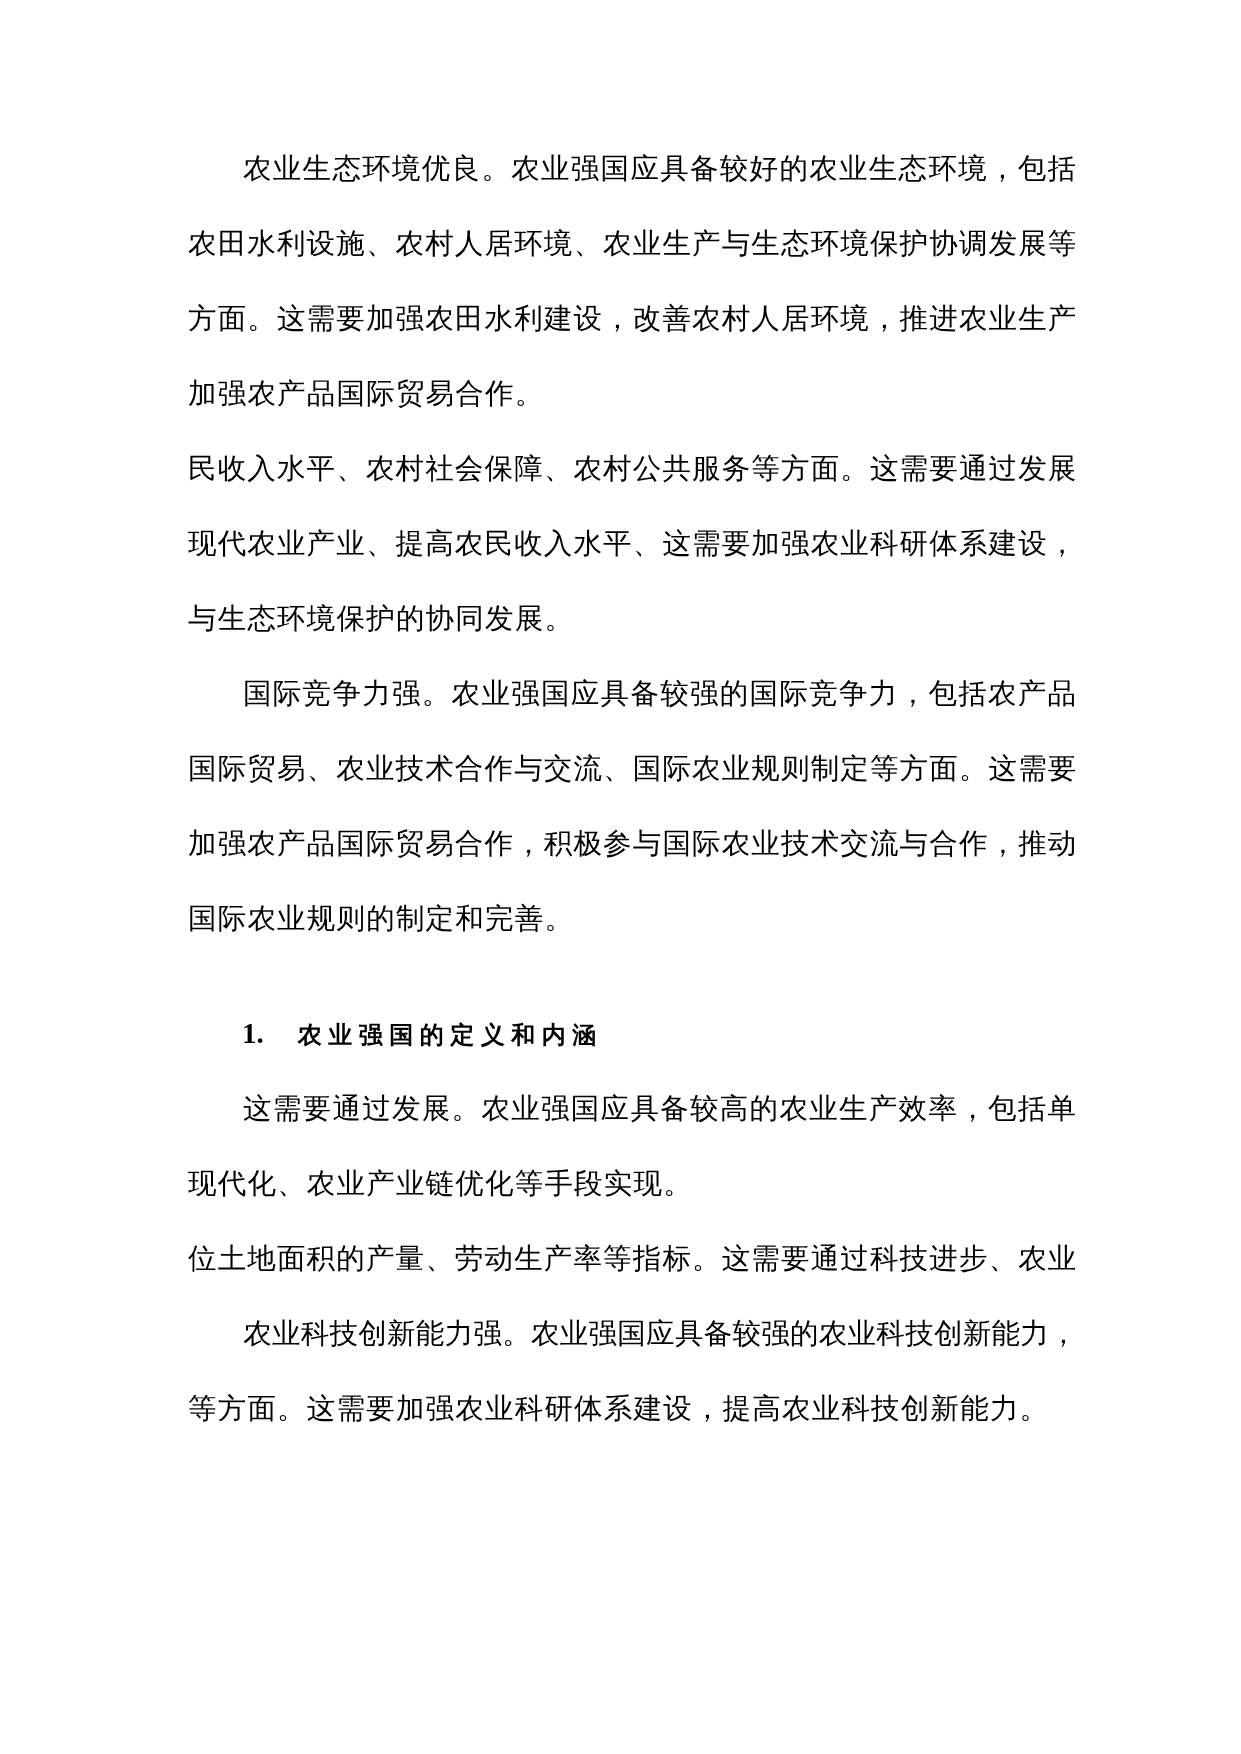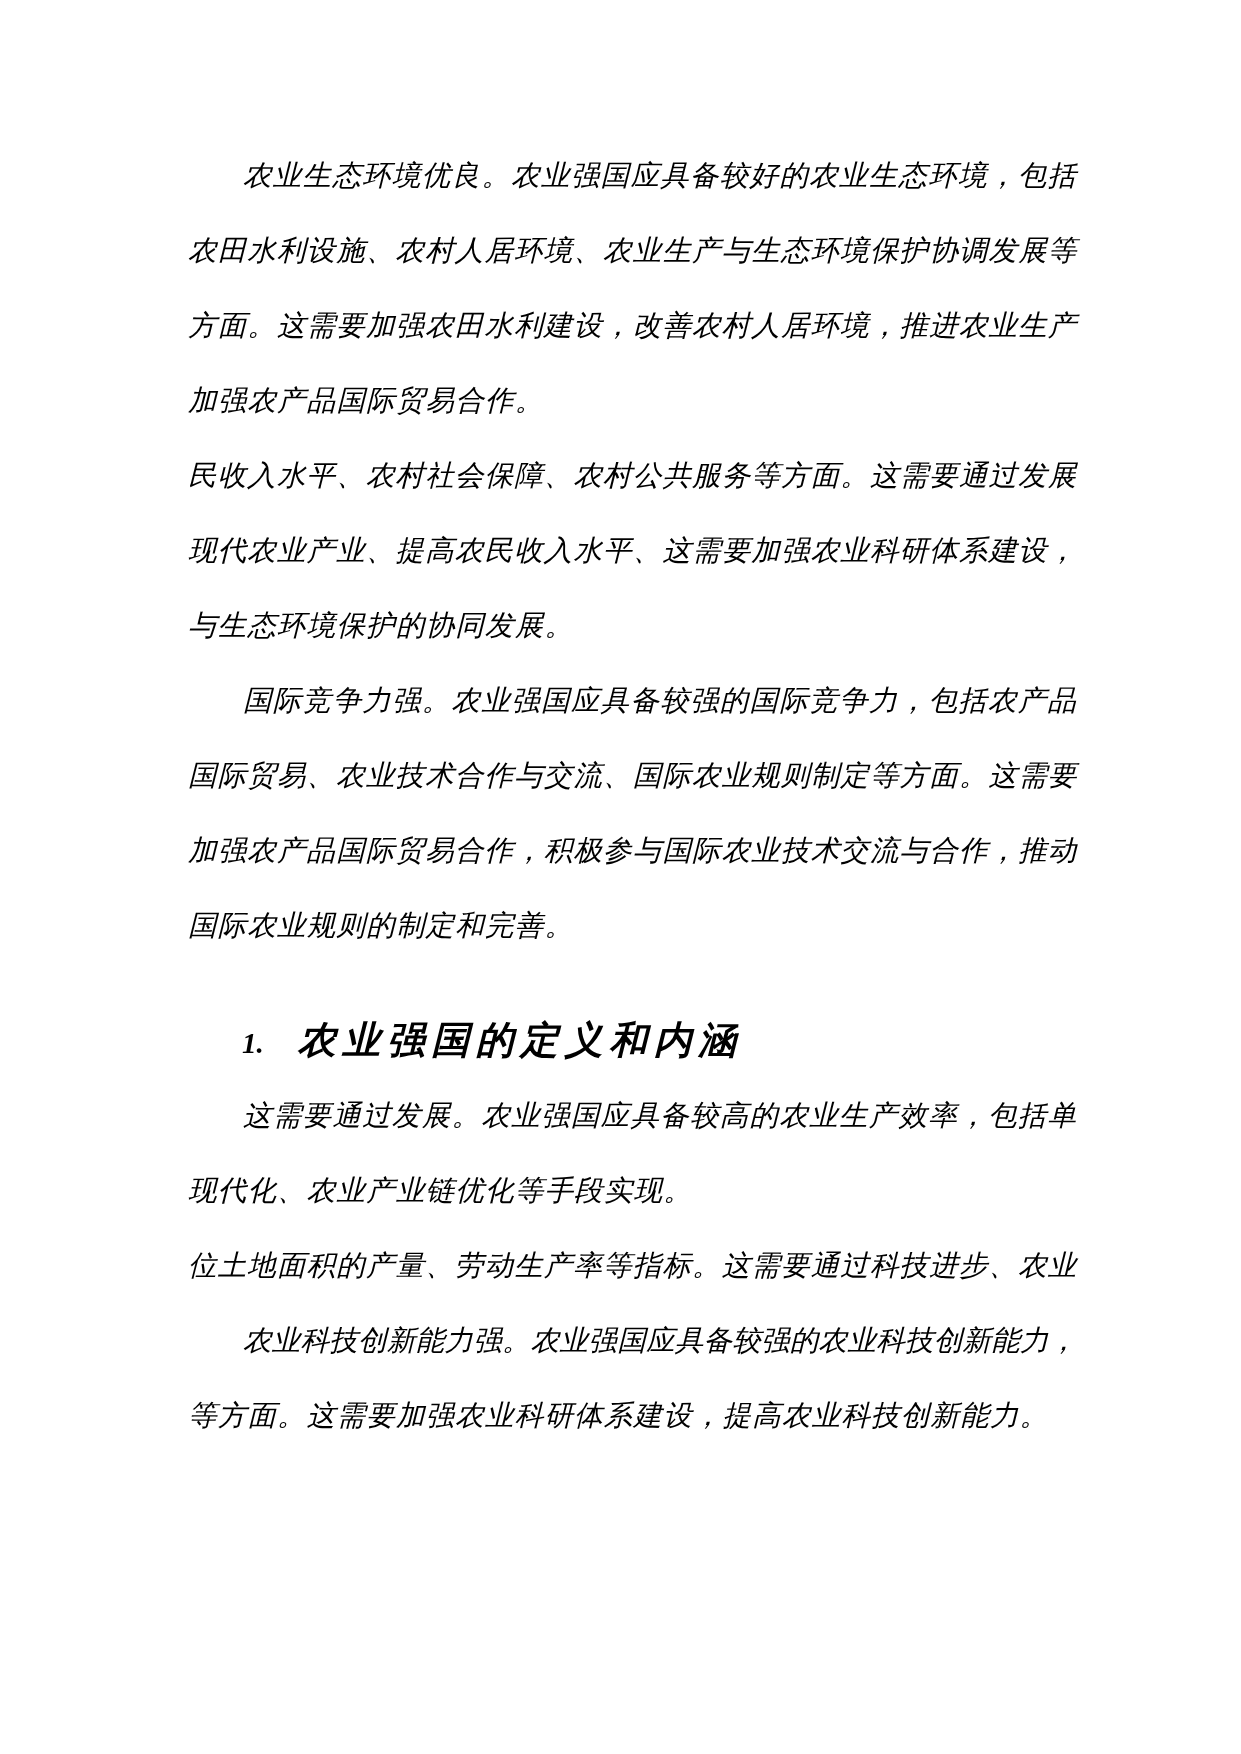--- a/index.html
+++ b/index.html
@@ -10,56 +10,55 @@
     height: 1754px;
     margin: 0 auto;
     background: #ffffff;
     overflow: hidden;
     font-family: "Liberation Serif", "DejaVu Serif", serif;
     color: #000000;
   }
   .content {
     position: absolute;
     left: 188px;
-    top: 138px;
+    top: 131px;
     width: 890px;
-    font-style: italic;
   }
   .line {
     height: 75px;
     line-height: 75px;
     font-size: 28.5px;
     white-space: nowrap;
     font-weight: 400;
   }
   
   .line.full  { letter-spacing: 1.15px; }
   
   .line.first { text-indent: 55px; letter-spacing: 1.3px; }
   
-  .line.first-sq { text-indent: 55px; letter-spacing: 0.28px; }
+  .line.first-sq { text-indent: 55px; letter-spacing: 0.28px; text-align: center; }
   
   .line.end   { letter-spacing: 1.2px; }
 
   .heading-row {
     margin-top: 40px;
     height: 75px;
     line-height: 75px;
     white-space: nowrap;
   }
   .h-num {
     display: inline-block;
     padding-left: 54px;
     margin-right: 34px;
     font-family: "Liberation Serif", "DejaVu Serif", serif;
     font-size: 29px;
     font-weight: 700;
   }
   .h-text {
-    font-size: 38px;
+    font-size: 24px;
     font-weight: 700;
     letter-spacing: 6.5px;
   }
 </style>
 </head>
 <body>
 
 <div class="page">
   <div class="content" id="doc-body">
       <div class="paragraph">

